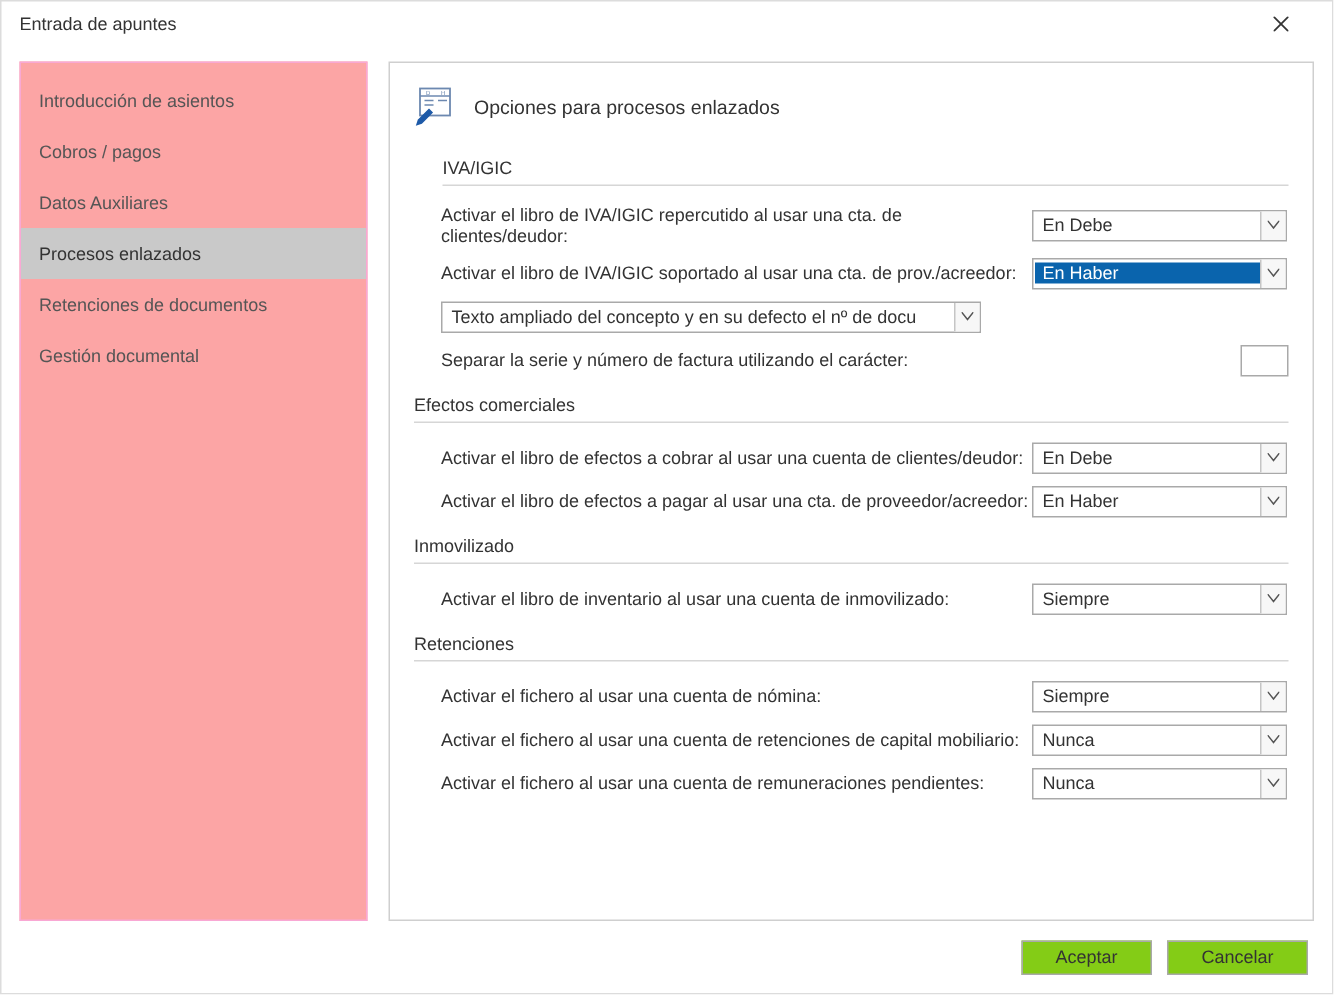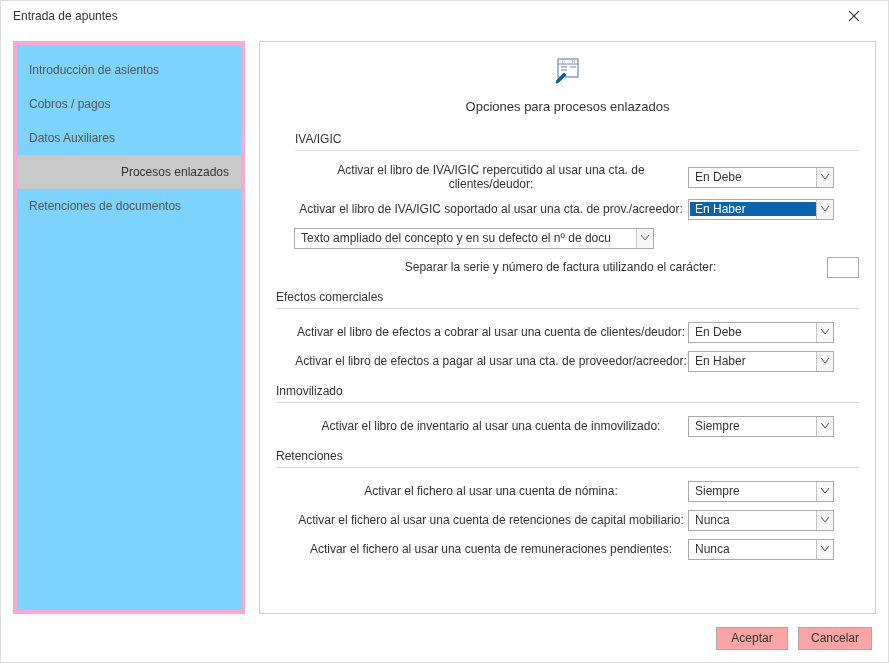--- a/index.html
+++ b/index.html
@@ -8,48 +8,48 @@
 
     .dialog { width: 889px; height: 663px; display: flex; flex-direction: column; border: 1px solid #dcdcdc; background: #fff; }
 
     .titlebar { height: 30px; display: flex; align-items: center; padding: 0 20px 0 12px; font-size: 12px; }
     .titlebar-title { flex: 1; color: #333; }
     .titlebar-close { width: 28px; height: 22px; display: flex; align-items: center; justify-content: center; cursor: pointer; }
     .titlebar-close svg { width: 10px; height: 10px; stroke: #333; stroke-width: 1.2; }
 
     .body { flex: 1; display: flex; padding: 10px 12px 0 12px; gap: 14px; }
 
-    .sidebar { width: 232px; border: 4px solid #f9a8d4; background: #7dd3fc; padding-top: 8px; }
+    .sidebar { width: 232px; border: 1px solid #f9a8d4; background: #fca5a5; padding-top: 8px; }
     .sidebar-item { padding: 10px 12px; font-size: 12px; color: #555; cursor: pointer; }
-    .sidebar-item.selected { background: #c9c9c9; color: #333; text-align: right; }
+    .sidebar-item.selected { background: #c9c9c9; color: #333; }
 
     .content { flex: 1; border: 1px solid #cfcfcf; background: #fff; padding: 14px 16px 10px 16px; overflow: hidden; }
 
-    .content-header { display: flex; align-items: center; gap: 12px; margin-bottom: 18px; flex-direction: column; }
+    .content-header { display: flex; align-items: center; gap: 12px; margin-bottom: 18px; }
     .content-header-title { font-size: 13px; color: #333; }
 
     .section-title { font-size: 12px; color: #333; border-bottom: 1px solid #d6d6d6; padding-bottom: 4px; margin: 12px 0 12px 0; }
     .section-title.first { margin-top: 0; margin-left: 19px; }
 
     .row { display: flex; align-items: center; margin: 7px 0 7px 18px; min-height: 22px; }
-    .row-label { flex: 0 0 394px; font-size: 12px; color: #333; text-align: center; }
+    .row-label { flex: 0 0 394px; font-size: 12px; color: #333; }
     .row-label.short { flex: 0 0 214px; }
     .row-control { flex: 1; }
 
-    .select { position: relative; width: 146px; height: 21px; border: 1px solid #a9a9a9; background: #fff; display: flex; align-items: center; font-size: 12px; }
+    .select { position: relative; width: 170px; height: 21px; border: 1px solid #a9a9a9; background: #fff; display: flex; align-items: center; font-size: 12px; }
     .select.wide { width: 360px; }
     .select-value { flex: 1; padding: 0 6px; white-space: nowrap; overflow: hidden; text-overflow: clip; }
     .select-value.highlight { background: #0a64ad; color: #fff; margin: 1px 0 1px 1px; padding: 0 5px; }
     .select-btn { width: 17px; height: 19px; border-left: 1px solid #c5c5c5; display: flex; align-items: center; justify-content: center; background: #f7f7f7; }
     .select-btn svg { width: 8px; height: 6px; }
 
     .textbox { width: 32px; height: 21px; border: 1px solid #a9a9a9; background: #fff; }
 
     .footer { height: 48px; display: flex; align-items: center; justify-content: flex-end; gap: 10px; padding: 0 16px; }
-    .btn { min-width: 72px; height: 23px; border: 1px solid #a9a9a9; background: #fca5a5; font-size: 12px; color: #333; display: flex; align-items: center; justify-content: center; padding: 0 12px; cursor: pointer; }
+    .btn { min-width: 72px; height: 23px; border: 1px solid #a9a9a9; background: #84cc16; font-size: 12px; color: #333; display: flex; align-items: center; justify-content: center; padding: 0 22px; cursor: pointer; }
   </style>
 </head>
 <body>
 
 <div class="dialog">
 
   <div class="titlebar">
     <div class="titlebar-title">Entrada de apuntes</div>
     <div class="titlebar-close">
       <svg viewBox="0 0 10 10">
@@ -60,20 +60,21 @@
   </div>
 
   <div class="body">
 
     <div class="sidebar">
       <div class="sidebar-item">Introducción de asientos</div>
       <div class="sidebar-item">Cobros / pagos</div>
       <div class="sidebar-item">Datos Auxiliares</div>
       <div class="sidebar-item selected">Procesos enlazados</div>
       <div class="sidebar-item">Retenciones de documentos</div>
+      <div class="sidebar-item">Gestión documental</div>
     </div>
 
     <div class="content">
 
       <div class="content-header">
         <span>
           <svg width="28" height="28" viewBox="0 0 28 28">
             <rect x="4" y="3" width="20" height="18" fill="#fff" stroke="#6c88b0" stroke-width="1.2"></rect>
             <line x1="4" y1="8" x2="24" y2="8" stroke="#6c88b0" stroke-width="1"></line>
             <text x="8" y="7.2" font-size="4" fill="#6c88b0">D</text>

